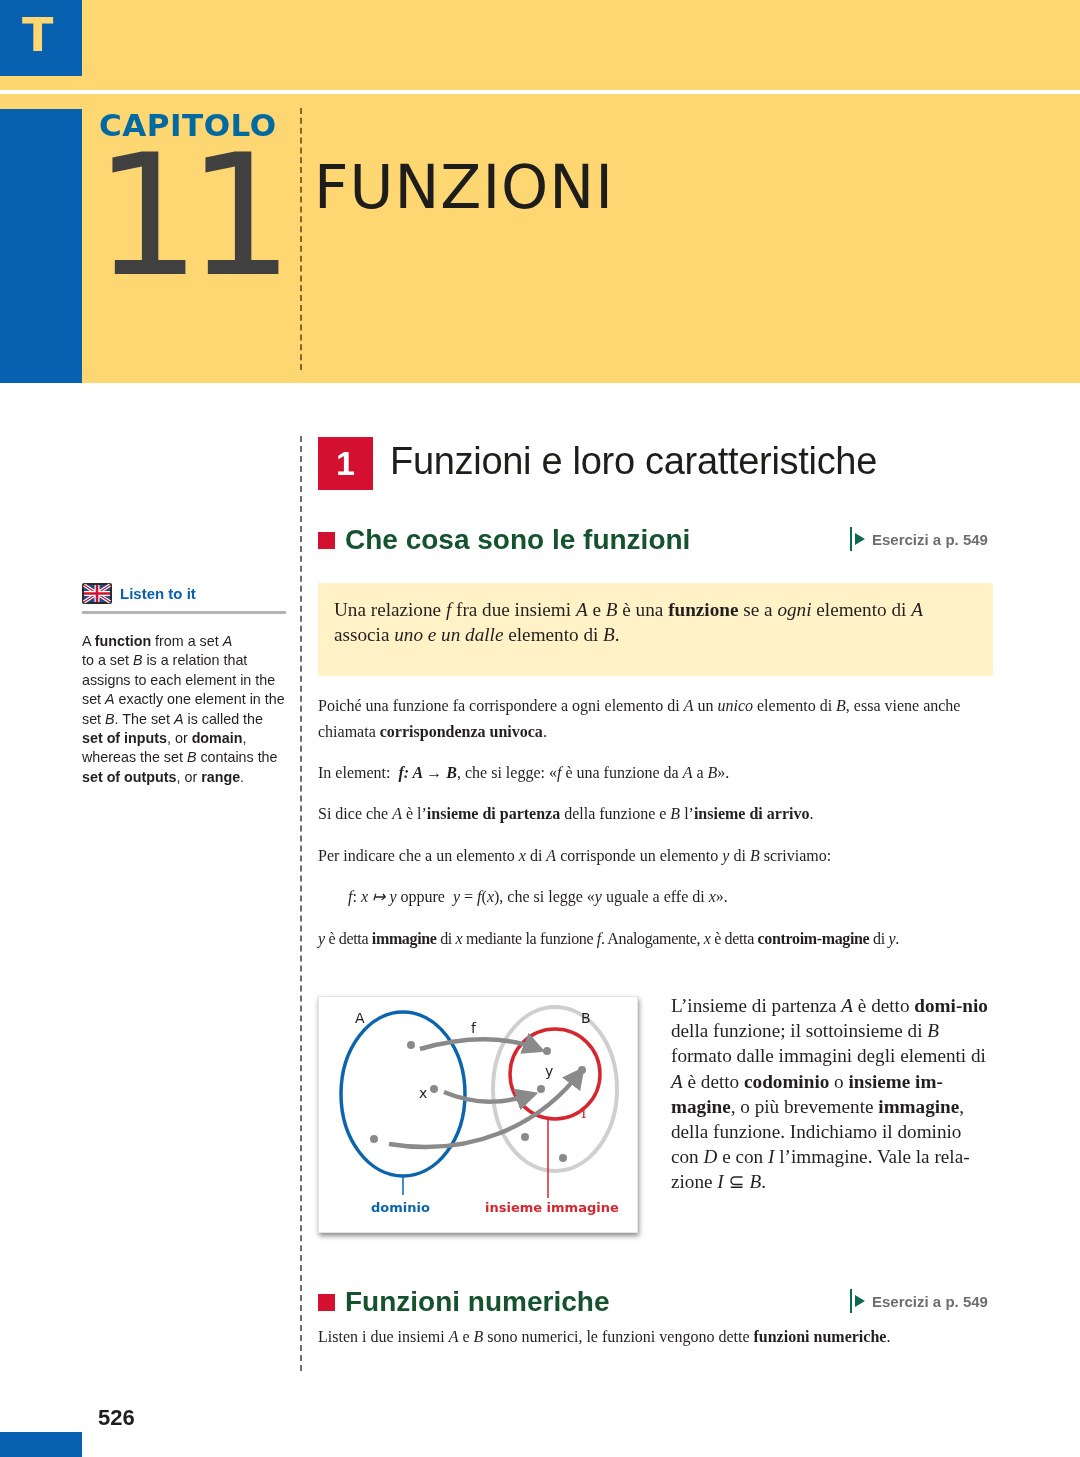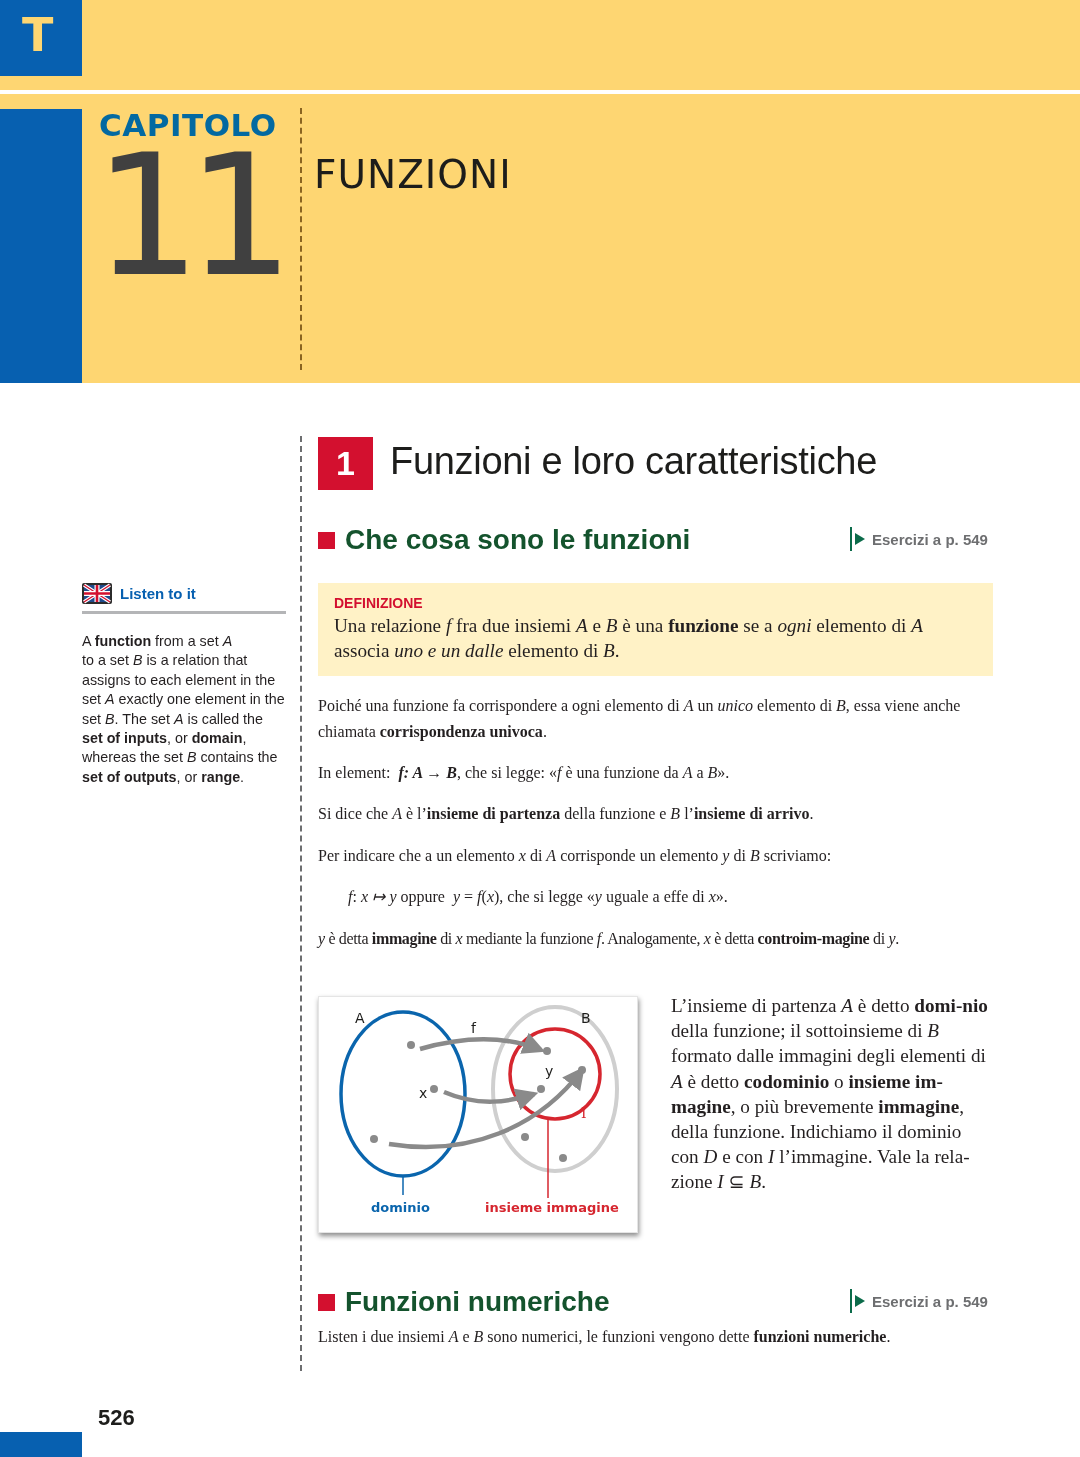--- a/index.html
+++ b/index.html
@@ -9,21 +9,21 @@
     
     .hdr-top { position: absolute; left: 0; top: 0; width: 1080px; height: 90px; background: #fed672; }
     .hdr-tab { position: absolute; left: 0; top: 0; width: 82px; height: 76px; background: #0760b0; }
     .hdr-tab span { position: absolute; left: 22px; top: 12px; font-family: "DejaVu Sans", sans-serif; font-weight: bold; font-size: 46px; color: #fed672; line-height: 1; }
     .hdr-sep { position: absolute; left: 0; top: 90px; width: 1080px; height: 4px; background: #ffffff; }
     .hdr-main { position: absolute; left: 0; top: 94px; width: 1080px; height: 289px; background: #fed672; }
     .hdr-bluebar { position: absolute; left: 0; top: 109px; width: 82px; height: 274px; background: #0760b0; }
     .cap-label { position: absolute; left: 99px; top: 107px; font-family: "DejaVu Sans", sans-serif; font-weight: bold; font-size: 31px; color: #0369a1; letter-spacing: 0.5px; }
     .cap-num { position: absolute; left: 94px; top: 132px; font-family: "DejaVu Sans", sans-serif; font-size: 168px; color: #404040; line-height: 1; letter-spacing: -14px; }
     .hdr-dash { position: absolute; left: 300px; top: 108px; height: 262px; border-left: 2px dashed #8a6420; }
-    .hdr-title { position: absolute; left: 314px; top: 152px; font-family: "DejaVu Sans", sans-serif; font-size: 39px; color: #1d1d1b; letter-spacing: 1px; }
+    .hdr-title { position: absolute; left: 314px; top: 152px; font-family: "DejaVu Sans", sans-serif; font-size: 60px; color: #1d1d1b; letter-spacing: 1px; }
 
     
     .body-dash { position: absolute; left: 300px; top: 436px; height: 935px; border-left: 2px dashed #6d6e70; }
 
     
     .sec-num { position: absolute; left: 318px; top: 437px; width: 55px; height: 53px; background: #d3102f; color: #fff; font-family: "Liberation Sans", sans-serif; font-weight: bold; font-size: 34px; text-align: center; line-height: 53px; }
     .sec-title { position: absolute; left: 390px; top: 440px; font-family: "Liberation Sans", sans-serif; font-size: 38px; color: #1d1d1b; letter-spacing: -0.3px; }
 
     .sub-head { position: absolute; left: 318px; display: flex; align-items: center; }
     .sub-sq { width: 17px; height: 17px; background: #d3102f; margin-right: 10px; }
@@ -99,21 +99,20 @@
       <path d="M2 2 L28 19 M28 2 L2 19" stroke="#d3102f" stroke-width="1.3"></path>
       <path d="M15 2 V19 M2 10.5 H28" stroke="#fff" stroke-width="5"></path>
       <path d="M15 2 V19 M2 10.5 H28" stroke="#d3102f" stroke-width="2.6"></path>
     </svg>
     <span class="side-title">Listen to it</span>
   </div>
   <p class="side-text"><span>A </span><b>function</b><span> from a set </span><i>A</i><br><span> to a set </span><i>B</i><span> is a relation that assigns to each element in the set </span><i>A</i><span> exactly one element in the set </span><i>B</i><span>. The set </span><i>A</i><span> is called the </span><b>set of inputs</b><span>, or </span><b>domain</b><span>, whereas the set </span><i>B</i><span> contains the </span><b>set of outputs</b><span>, or </span><b>range</b><span>.</span></p>
 </div>
 
 <div class="defbox">
-  <div class="def-label">DEFINIZIONE</div>
   <div class="def-text"><span>Una relazione </span><i>f</i><span> fra due insiemi </span><i>A</i><span> e </span><i>B</i><span> è una </span><b>funzione</b><span> se a </span><i>ogni</i><span> elemento di </span><i>A</i><span> associa </span><i>uno e un dalle</i><span> elemento di </span><i>B</i><span>.</span></div>
 </div>
 
 <p class="p" style="top:693px;"><span>Poiché una funzione fa corrispondere a ogni elemento di </span><i>A</i><span> un </span><i>unico</i><span> elemento di </span><i>B</i><span>, essa viene anche chiamata </span><b>corrispondenza univoca</b><span>.</span></p>
 
 <p class="p" style="top:760px;"><span style="white-space:pre;">In element:  </span><b><i>f: A → B</i></b><span>, che si legge: «</span><i>f</i><span> è una funzione da </span><i>A</i><span> a </span><i>B</i><span>».</span></p>
 
 <p class="p" style="top:801px;"><span>Si dice che </span><i>A</i><span> è l’</span><b>insieme di partenza</b><span> della funzione e </span><i>B</i><span> l’</span><b>insieme di arrivo</b><span>.</span></p>
 
 <p class="p" style="top:843px;"><span>Per indicare che a un elemento </span><i>x</i><span> di </span><i>A</i><span> corrisponde un elemento </span><i>y</i><span> di </span><i>B</i><span> scriviamo:</span></p>

